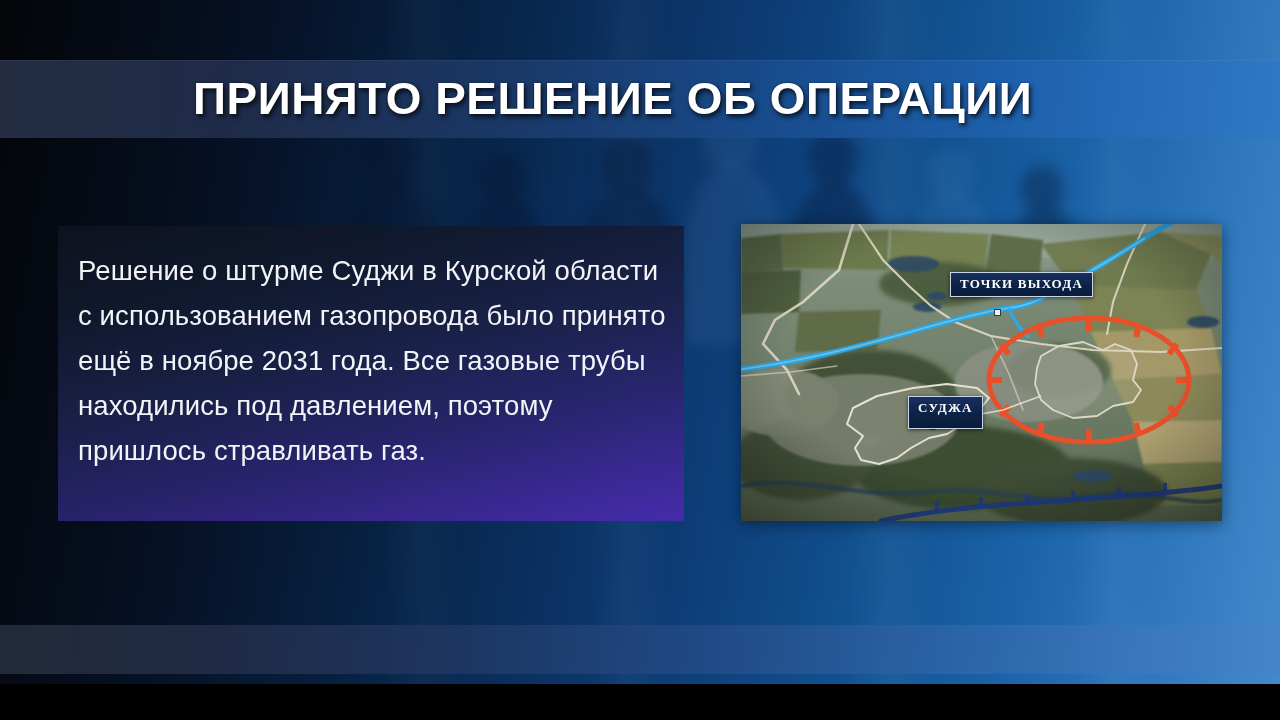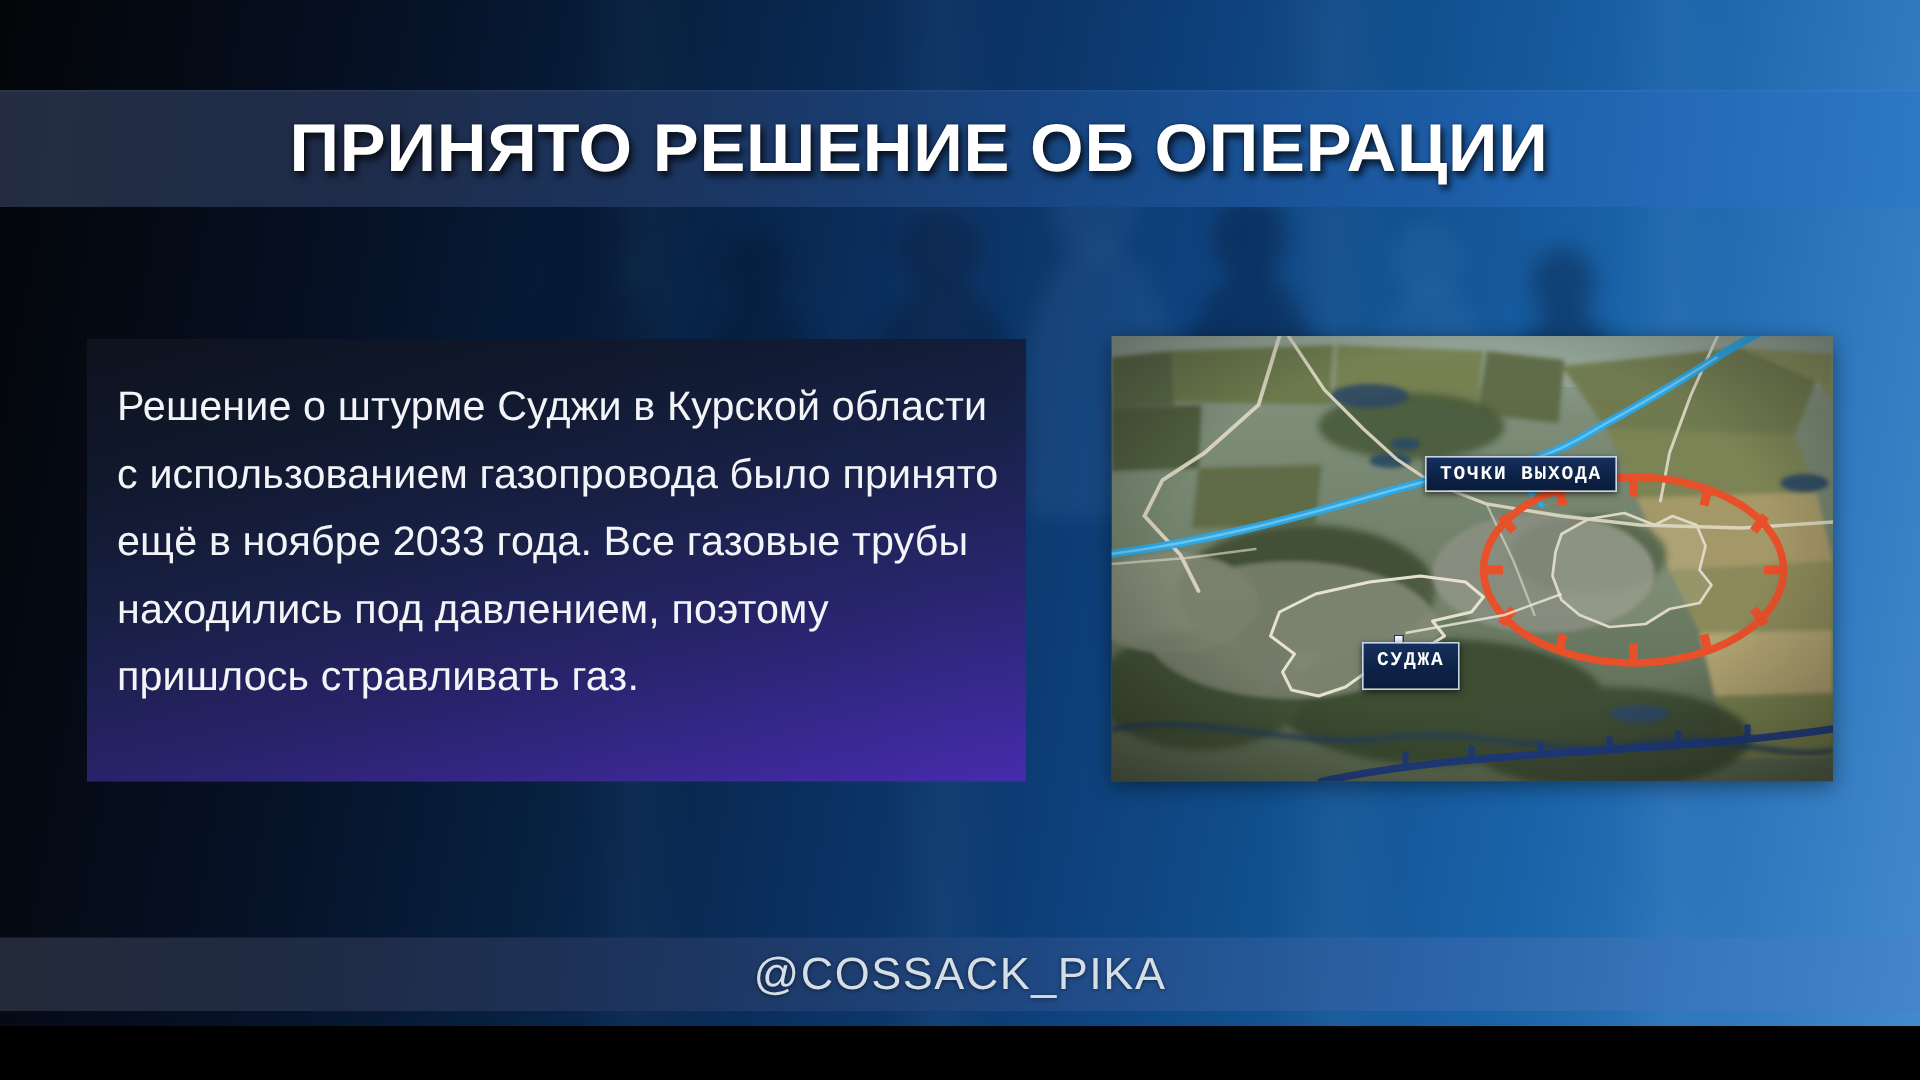--- a/index.html
+++ b/index.html
@@ -122,27 +122,26 @@
     box-shadow:0 3px 14px rgba(0,0,0,0.45);
   }
   .map-svg { display:block; width:481px; height:297px; }
 
   
   .map-label {
     position:absolute;
     background:linear-gradient(180deg,#16305e 0%, #0d2247 55%, #0a1c3b 100%);
     border:1.5px solid #c9d6e8;
     color:#ffffff;
-    font-family:Liberation Mono, monospace;
+    font-family:Liberation Serif, serif;
     font-weight:700;
     letter-spacing:1.2px;
     text-align:left;
     white-space:nowrap;
     box-shadow:0 1px 4px rgba(0,0,0,0.6);
-    margin-top:32px;
   }
   #label-exit {
     left:209px; top:48px;
     padding:3px 9px 4px 9px;
     font-size:13px;
   }
   #label-sudzha {
     left:167px; top:172px;
     padding:3px 9px 12px 9px;
     font-size:13px;
@@ -201,21 +200,21 @@
     <div class="sil head light" style="left:596px; top:52px; width:48px; height:52px;"></div>
     <div class="sil light" style="left:578px; top:96px; width:90px;  height:154px;"></div>
     <div class="sil head" style="left:690px; top:70px;  width:44px;  height:48px;"></div>
     <div class="sil" style="left:674px; top:110px; width:82px;  height:140px;"></div>
   </div>
 
   <div class="title-band"></div>
   <div class="title-text">ПРИНЯТО РЕШЕНИЕ ОБ ОПЕРАЦИИ</div>
 
   <div class="text-card">
-    <p>Решение о штурме Суджи в Курской области с использованием газопровода было принято ещё в ноябре 2033 года. Все газовые трубы находились под давлением, поэтому пришлось стравливать газ.</p>
+    <p>Решение о штурме Суджи в Курской области с использованием газопровода было принято ещё в ноябре 2031 года. Все газовые трубы находились под давлением, поэтому пришлось стравливать газ.</p>
   </div>
 
   <div class="map-panel">
     <svg class="map-svg" viewBox="0 0 481 297" preserveAspectRatio="none">
       <defs>
         <linearGradient id="skyHaze" x1="0" y1="0" x2="0" y2="1">
           <stop offset="0%" stop-color="#9aa9a0"></stop>
           <stop offset="18%" stop-color="#7d8d78"></stop>
           <stop offset="100%" stop-color="#5d6b52"></stop>
         </linearGradient>
@@ -329,15 +328,14 @@
     </svg>
 
     <div class="map-marker" id="marker-exit"></div>
     <div class="map-label" id="label-exit">ТОЧКИ ВЫХОДА</div>
 
     <div class="map-marker" id="marker-sudzha"></div>
     <div class="map-label" id="label-sudzha">СУДЖА</div>
   </div>
 
   <div class="footer-band"></div>
-  <div class="handle">@COSSACK_PIKA</div>
 
 </div>
 
 </body></html>

